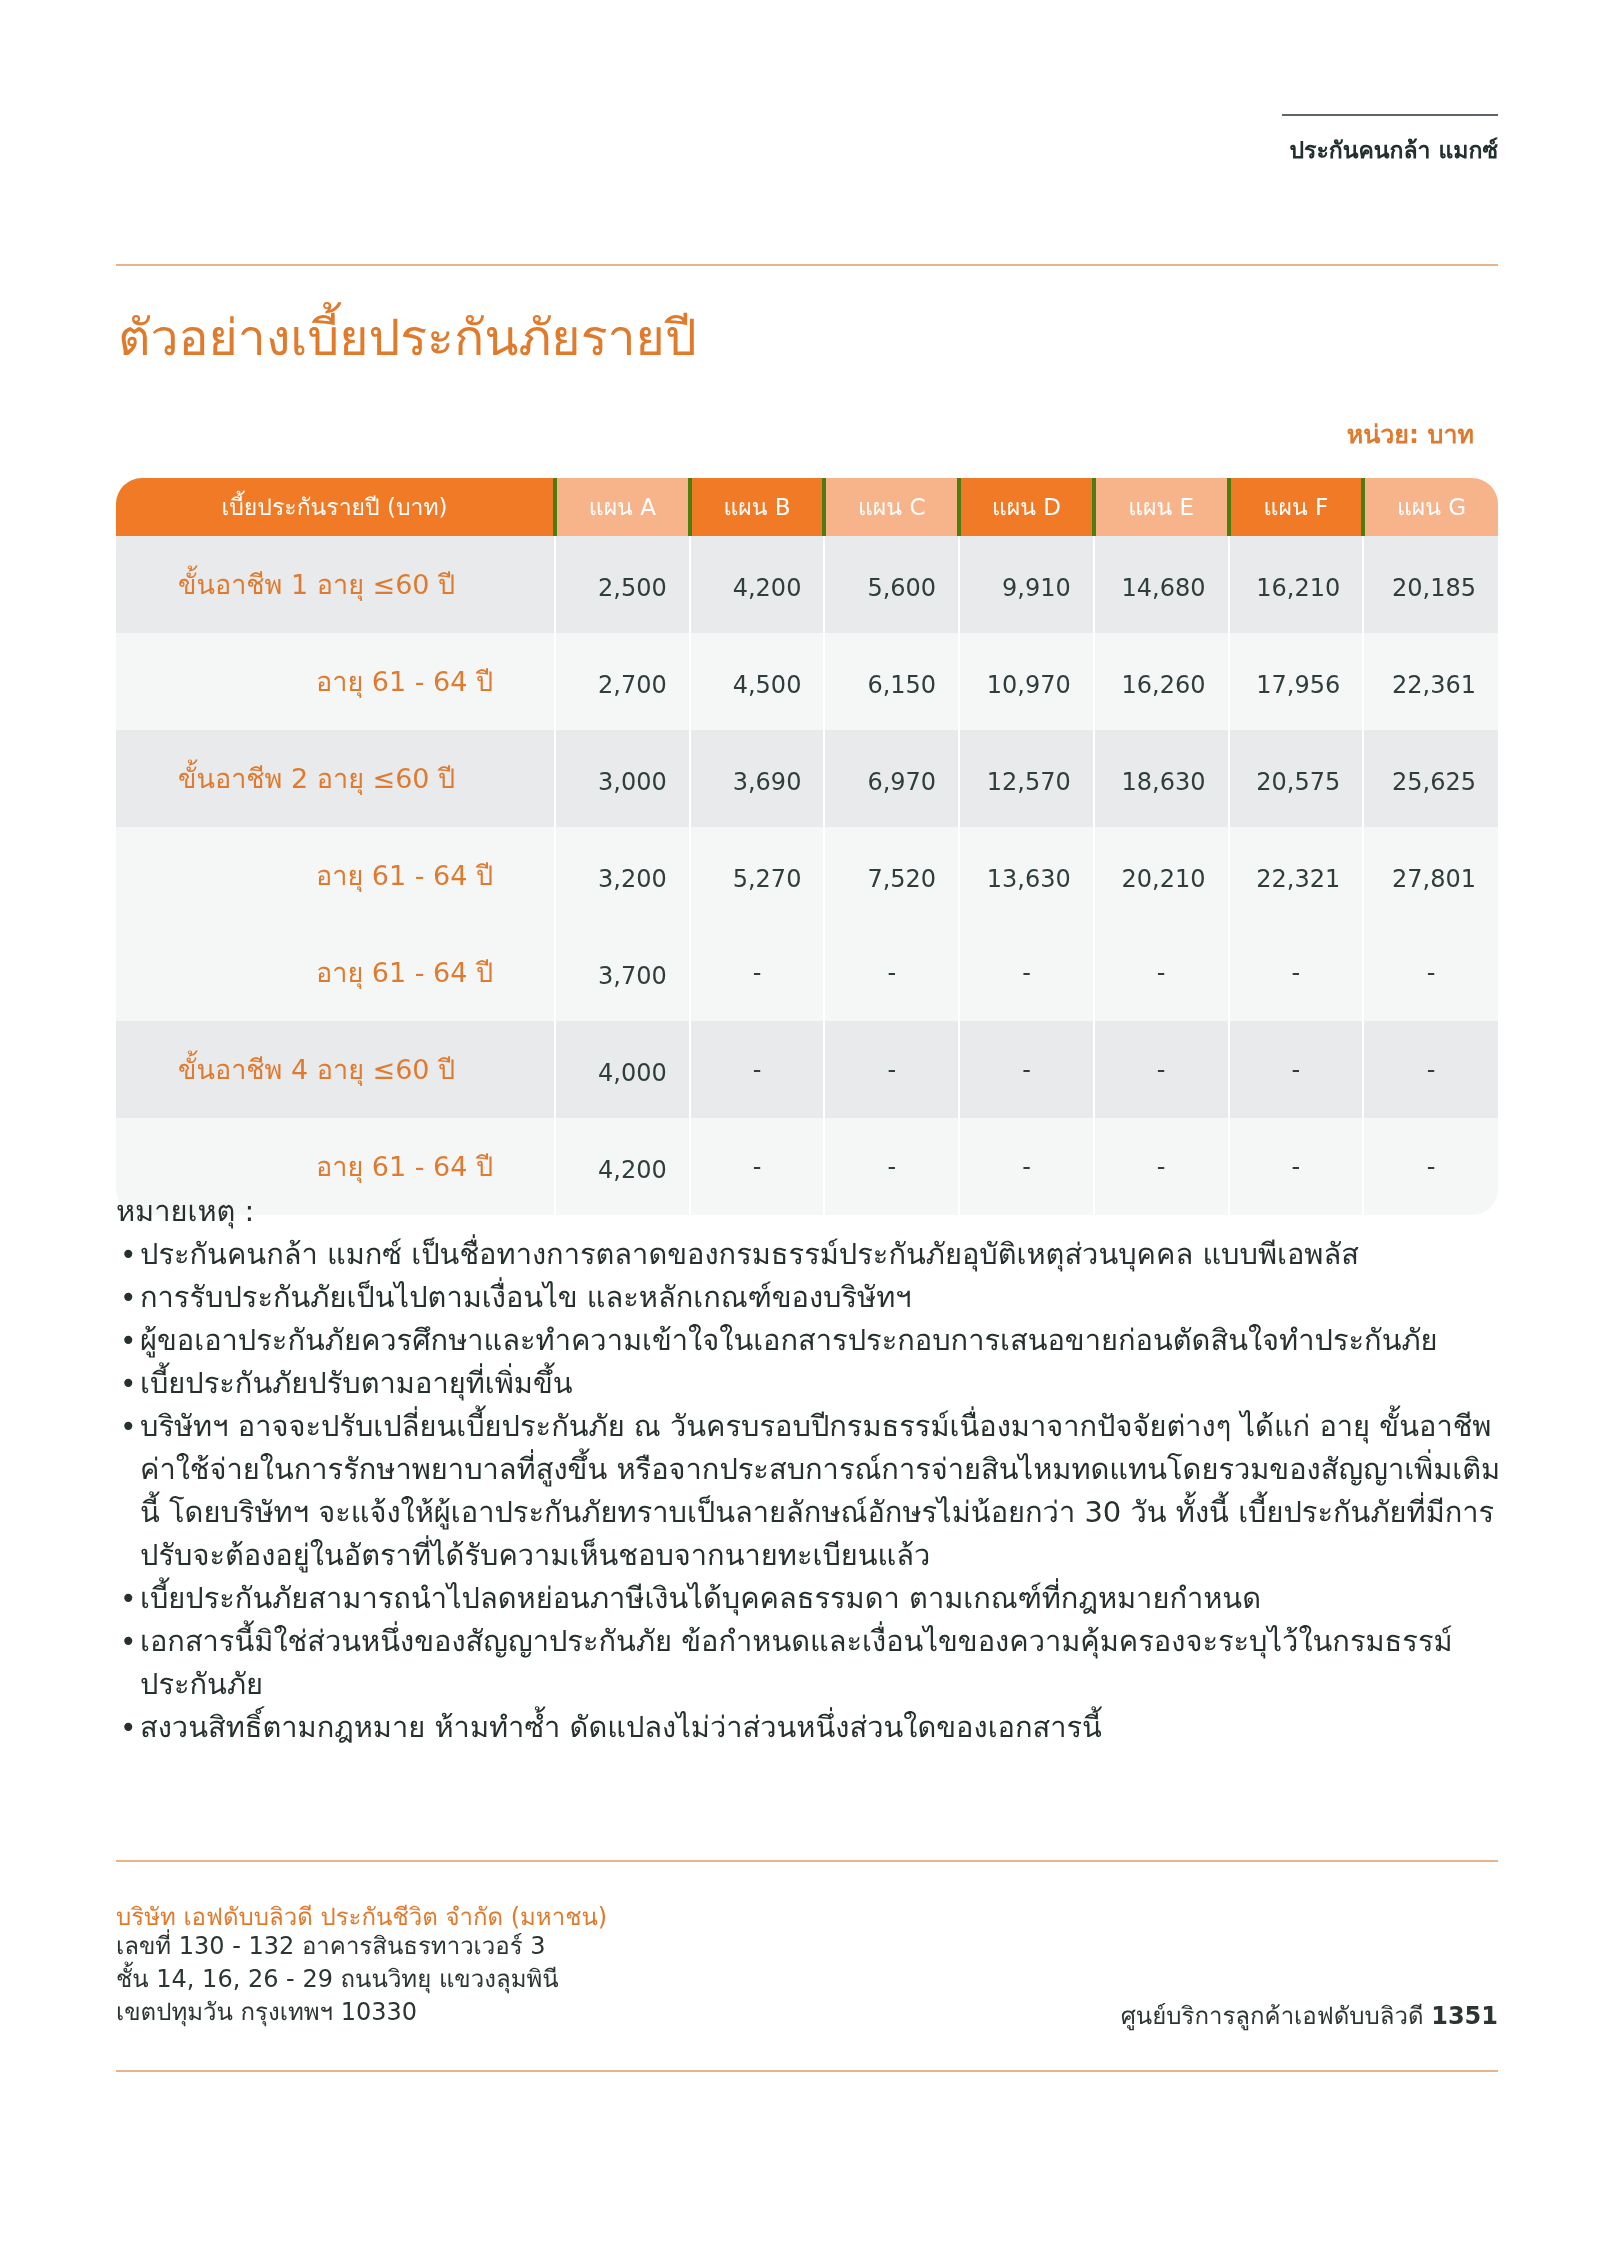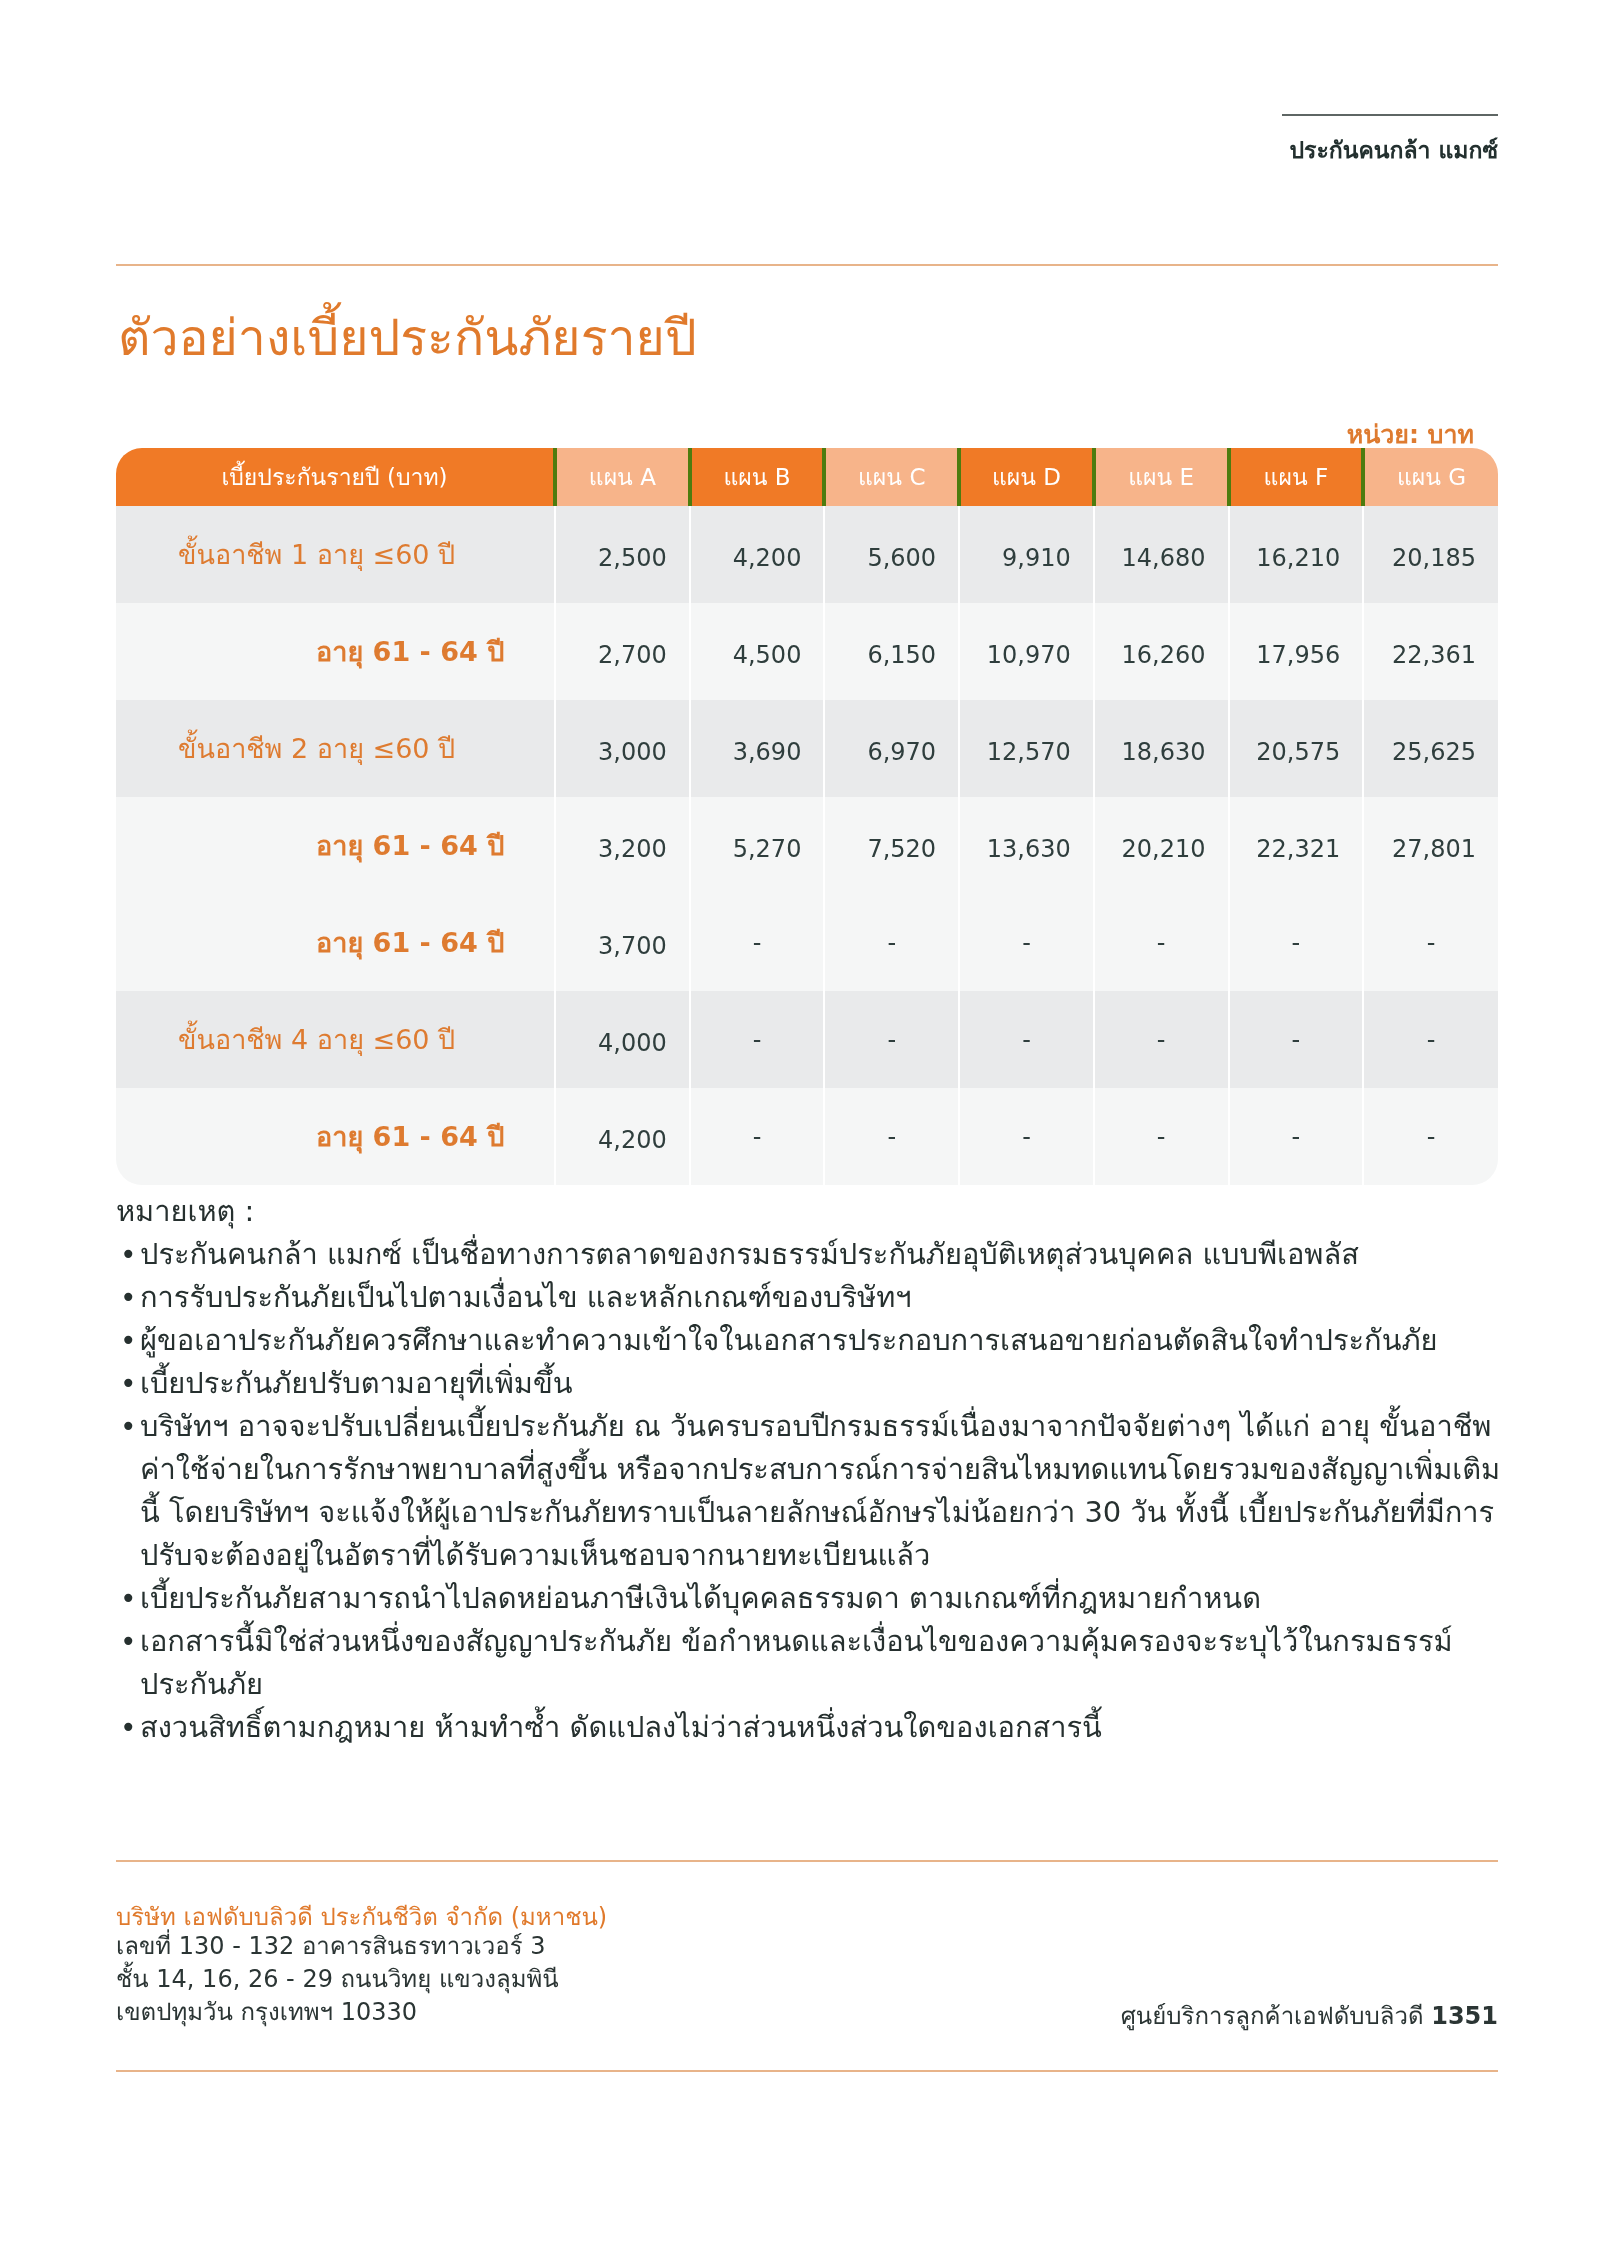--- a/index.html
+++ b/index.html
@@ -3,33 +3,33 @@
 <meta charset="utf-8">
 <style>
   html, body { margin: 0; padding: 0; background: #ffffff; }
   body { width: 1600px; height: 2262px; position: relative; font-family: "DejaVu Sans", sans-serif; color: #2f3b3a; overflow: hidden; }
   .top-rule { position: absolute; left: 1282px; top: 114px; width: 216px; height: 2px; background: #5e6664; }
   .top-brand { position: absolute; right: 102px; top: 132px; font-size: 23px; font-weight: bold; color: #23302f; margin-left: 12px; }
   .rule-orange { position: absolute; left: 116px; width: 1382px; height: 2px; background: #e8b48a; }
   .title { position: absolute; left: 116px; top: 296px; font-size: 50px; color: #e07a2c; font-weight: normal; letter-spacing: 0px; }
   .unit { position: absolute; right: 126px; top: 414px; font-size: 25px; color: #de7b30; font-weight: bold; }
 
-  .table-wrap { position: absolute; left: 116px; top: 448px; width: 1382px; border-radius: 26px; overflow: hidden; }
+  .table-wrap { position: absolute; left: 116px; top: 478px; width: 1382px; border-radius: 26px; overflow: hidden; }
   table { border-collapse: collapse; width: 100%; table-layout: fixed; }
   th { height: 58px; font-weight: normal; color: #ffffff; font-size: 23px; border-left: 4px solid #4d7c0f; padding: 0; }
   th:first-child { border-left: none; width: 437px; }
   th.dark { background: #f07a26; }
   th.light { background: #f7b48a; }
   td { height: 65px; font-size: 24px; text-align: right; padding: 0 22px 0 0; border-left: 2px solid #ffffff; color: #2f3e3d; }
   td:first-child { border-left: none; text-align: left; color: #de7b30; font-size: 27px; padding: 16px; }
   td.dash { text-align: center; padding: 0; }
   tr.odd td { background: #e9eaeb; }
   tr.even td { background: #f5f6f6; }
   .lbl-main { padding-left: 46px; }
-  .lbl-sub { padding-left: 184px; font-weight: bold; }
+  .lbl-sub { padding-left: 184px; }
   td.num { padding-top: 6px; }
 
   .notes { position: absolute; left: 116px; top: 1190px; width: 1400px; font-size: 29px; color: #26302f; line-height: 43px; }
   .notes ul { list-style: none; margin: 0; padding: 0; }
   .notes li { position: relative; padding-left: 24px; }
   .notes li::before { content: "•"; position: absolute; left: 4px; top: 0; font-size: 28px; }
 
   .footer-company { position: absolute; left: 116px; top: 1897px; font-size: 24px; color: #e07a2c; }
   .footer-addr { position: absolute; left: 116px; top: 1930px; font-size: 24px; color: #2b3534; line-height: 33px; }
   .footer-service { position: absolute; right: 102px; top: 1996px; font-size: 24px; color: #2b3534; }

